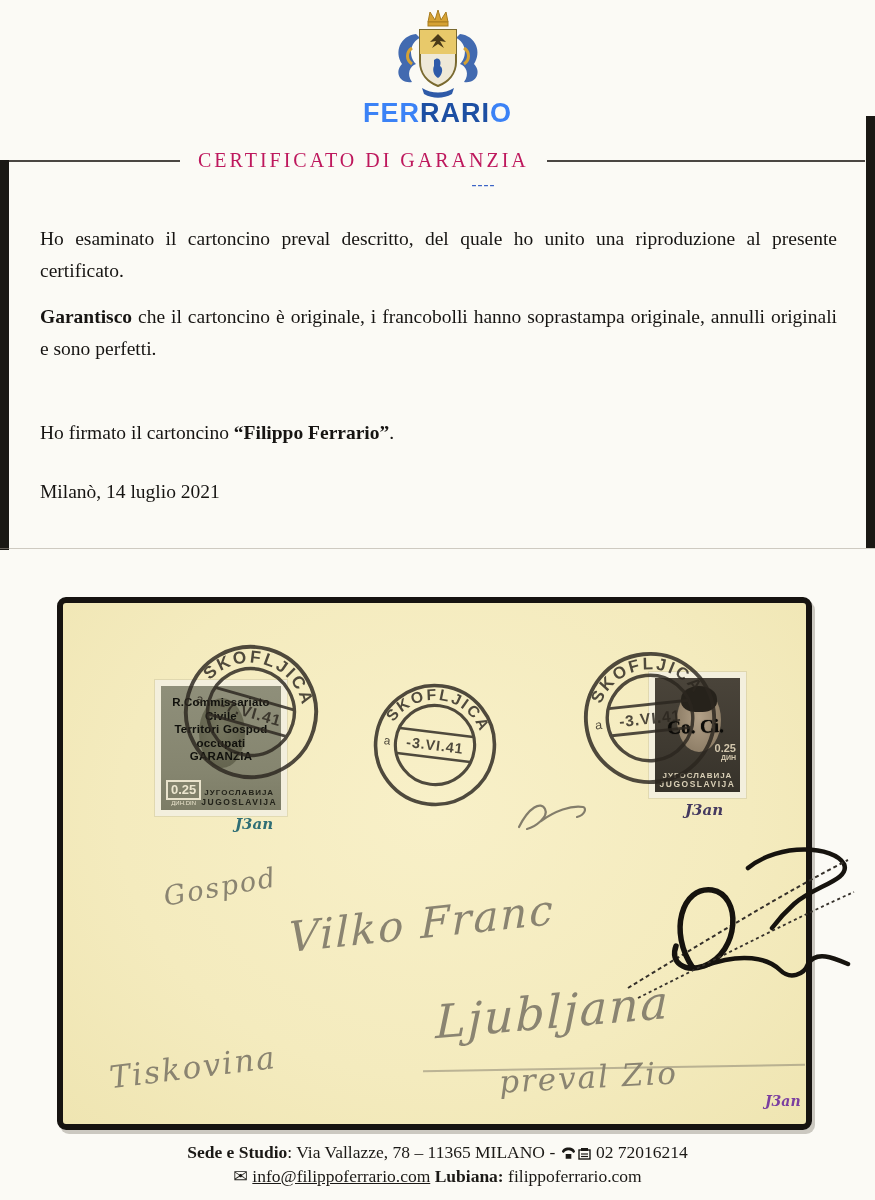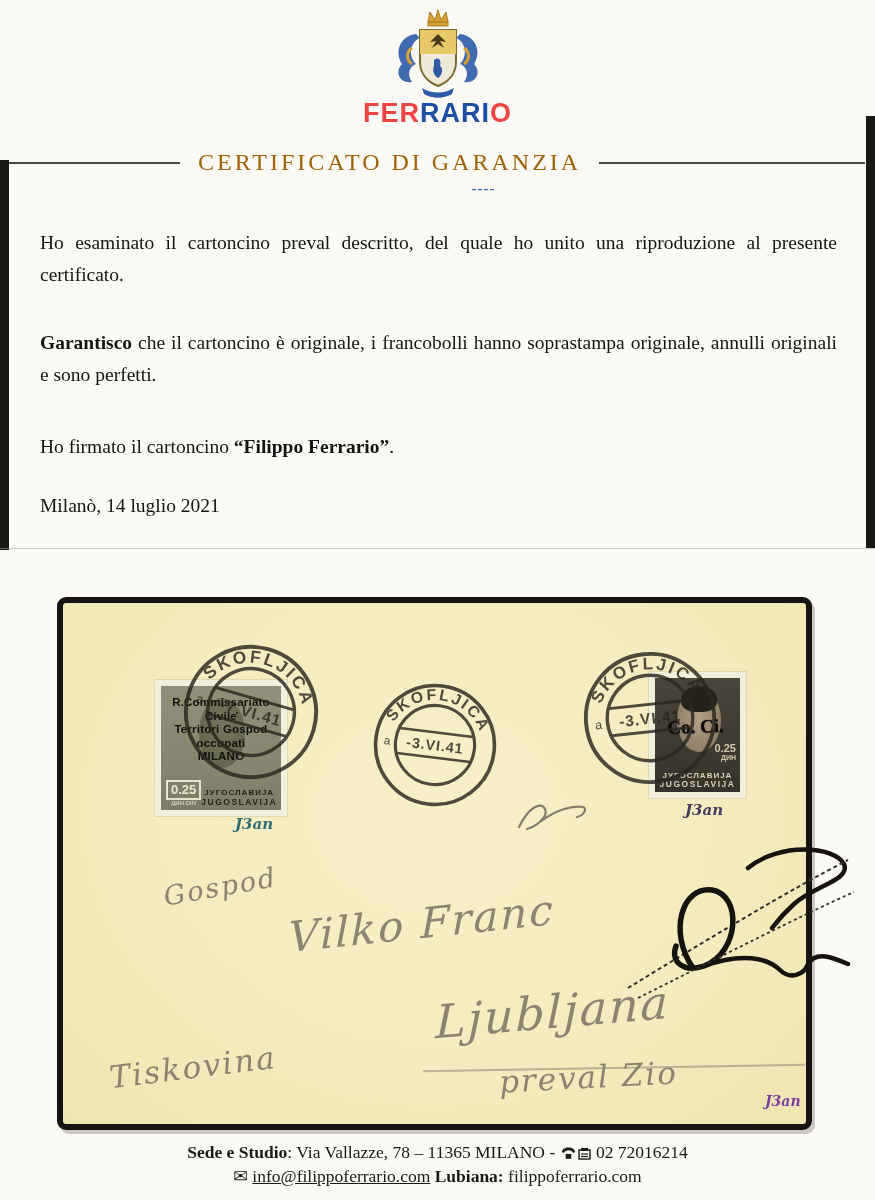--- a/index.html
+++ b/index.html
@@ -8,38 +8,38 @@
 
   
   .scan-left{position:absolute;left:0;top:160px;width:9px;height:390px;background:#1a1814;}
   .scan-right{position:absolute;right:0;top:116px;width:9px;height:432px;background:#1a1814;}
   .crease{position:absolute;left:0;top:548px;width:875px;height:1px;background:rgba(170,163,150,.55);}
 
   
   header{padding-top:8px;text-align:center;}
   .crest{display:block;margin:0 auto;}
   .wordmark{font-family:"Liberation Sans",sans-serif;font-weight:bold;font-size:27px;letter-spacing:1px;line-height:1;}
-  .wordmark .gold{color:#ef4444;}
+  .wordmark .gold{color:#3b82f6;}
   .wordmark .blue{color:#1d4fa3;}
   .brand-sub{font-family:"DejaVu Serif",serif;font-style:italic;font-size:13px;color:#2a57a8;margin-top:2px;letter-spacing:1px;}
 
   
   .title-row{display:flex;align-items:center;margin:22px 10px 0 8px;}
   .title-row .rule{flex:1;height:2px;background:#4a4642;}
   .title-row .rule.left{max-width:172px;}
-  .title-row h1{font-size:24px;font-weight:normal;letter-spacing:3px;margin:0 18px;color:#a16207;white-space:nowrap;}
+  .title-row h1{font-size:20px;font-weight:normal;letter-spacing:3px;margin:0 18px;color:#be185d;white-space:nowrap;}
 
   
   .textcol{margin:0 38px 0 40px;}
   p.cert{font-size:19.5px;line-height:1.64;text-align:justify;margin:0;}
   p.lead{margin-top:24px;}
   .dashes{text-align:center;color:#3a63c6;font-weight:bold;font-size:15px;letter-spacing:1px;margin:4px 0 0 90px;}
   p.examined{margin-top:30px;}
-  p.guarantee{margin-top:36px;}
-  p.signedline{margin-top:40px;}
+  p.guarantee{margin-top:14px;}
+  p.signedline{margin-top:52px;}
   p.dateline{margin-top:27px;text-align:left;}
 
   
   .cover{position:absolute;left:57px;top:597px;width:743px;height:521px;border:6px solid #161310;border-radius:9px;
     background:radial-gradient(ellipse at 50% 40%, #f8f0c8 0%, #f4ebbe 60%, #efe5b2 100%);
     box-shadow:3px 4px 0 rgba(145,140,128,.45);overflow:visible;}
 
   
   .stamp{position:absolute;background:#f3efdd;box-shadow:0 0 0 1px rgba(0,0,0,.08);}
   .stamp-inner{position:absolute;inset:6px;overflow:hidden;}
@@ -156,21 +156,21 @@
   <div class="cover">
 
     <div class="stamp stamp-left">
       <div class="stamp-inner">
         <div class="portrait"></div>
         <div class="ovp">
           <div>R.Commissariato</div>
           <div>Civile</div>
           <div>Territori Gospod</div>
           <div>occupati</div>
-          <div>MILANO</div>
+          <div>GARANZIA</div>
         </div>
         <div class="bottomrow">
           <div>
             <div class="valbox">0.25</div>
             <div class="valunit">ДИН.DIN</div>
           </div>
           <div class="country">
             <div class="c1">ЈУГОСЛАВИЈА</div>
             <div class="c2">JUGOSLAVIJA</div>
           </div>

